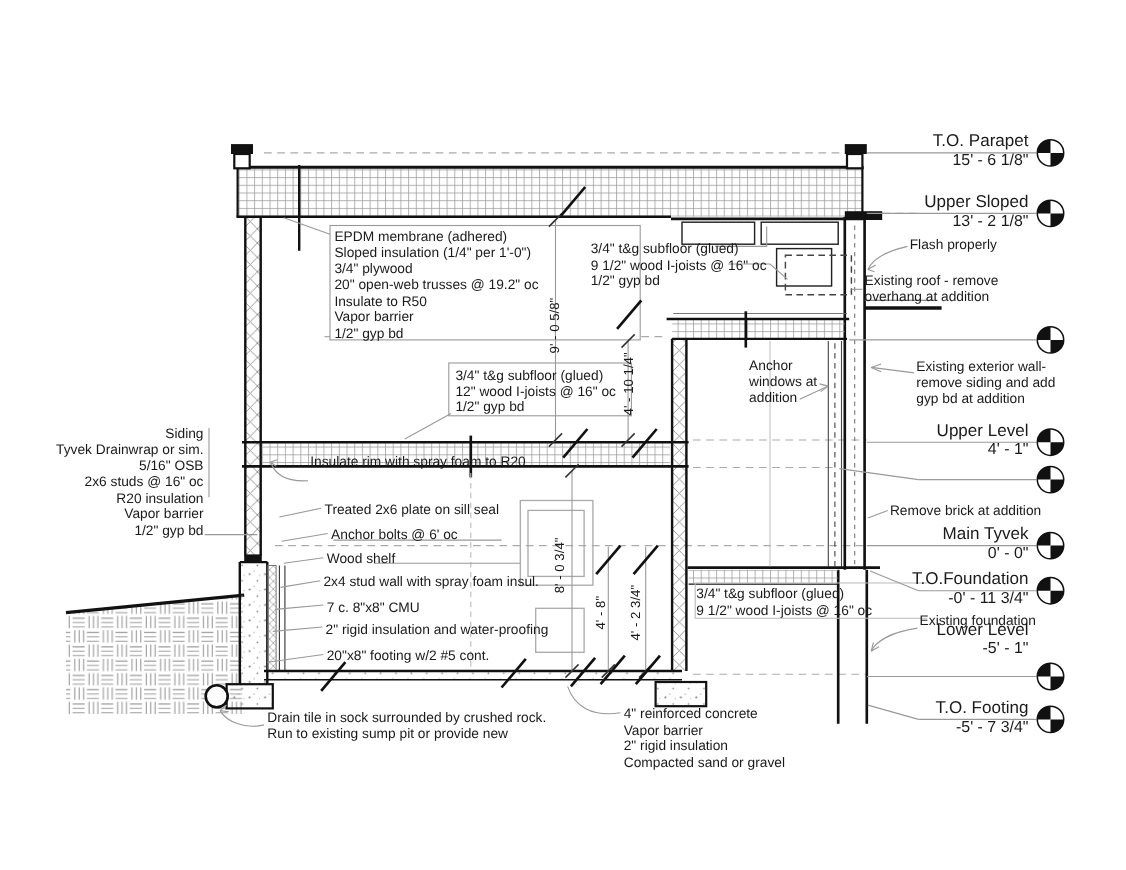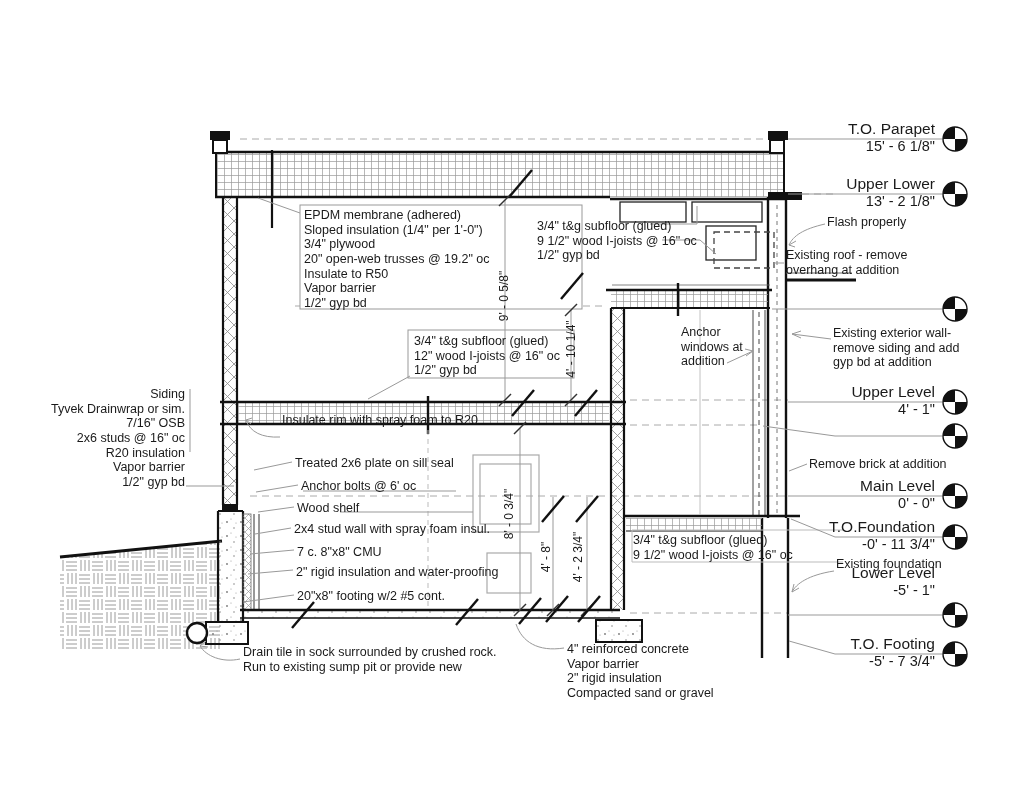--- a/index.html
+++ b/index.html
@@ -245,47 +245,47 @@
     <use href="#lvlmark" x="955" y="615"></use>
     <use href="#lvlmark" x="955" y="654"></use>
   </g>
 </svg>
 
 <div class="lvl" style="top:120px">
   <span class="n">T.O. Parapet</span>
   <span class="e">15' - 6 1/8"</span>
 </div>
 <div class="lvl" style="top:175px">
-  <span class="n">Upper Lower</span>
+  <span class="n">Upper Sloped</span>
   <span class="e">13' - 2 1/8"</span>
 </div>
 <div class="lvl" style="top:383px">
   <span class="n">Upper Level</span>
   <span class="e">4' - 1"</span>
 </div>
 <div class="lvl" style="top:477px">
-  <span class="n">Main Level</span>
+  <span class="n">Main Tyvek</span>
   <span class="e">0' - 0"</span>
 </div>
 <div class="lvl" style="top:518px">
   <span class="n">T.O.Foundation</span>
   <span class="e">-0' - 11 3/4"</span>
 </div>
 <div class="lvl" style="top:564px">
   <span class="n">Lower Level</span>
   <span class="e">-5' - 1"</span>
 </div>
 <div class="lvl" style="top:635px">
   <span class="n">T.O. Footing</span>
   <span class="e">-5' - 7 3/4"</span>
 </div>
 
 <div class="note r" style="right:839px;top:387px">Siding
 Tyvek Drainwrap or sim.
-7/16" OSB
+5/16" OSB
 2x6 studs @ 16" oc
 R20 insulation
 Vapor barrier
 1/2" gyp bd</div>
 <div class="note" style="left:304px;top:208px">EPDM membrane (adhered)
 Sloped insulation (1/4" per 1'-0")
 3/4" plywood
 20" open-web trusses @ 19.2" oc
 Insulate to R50
 Vapor barrier

